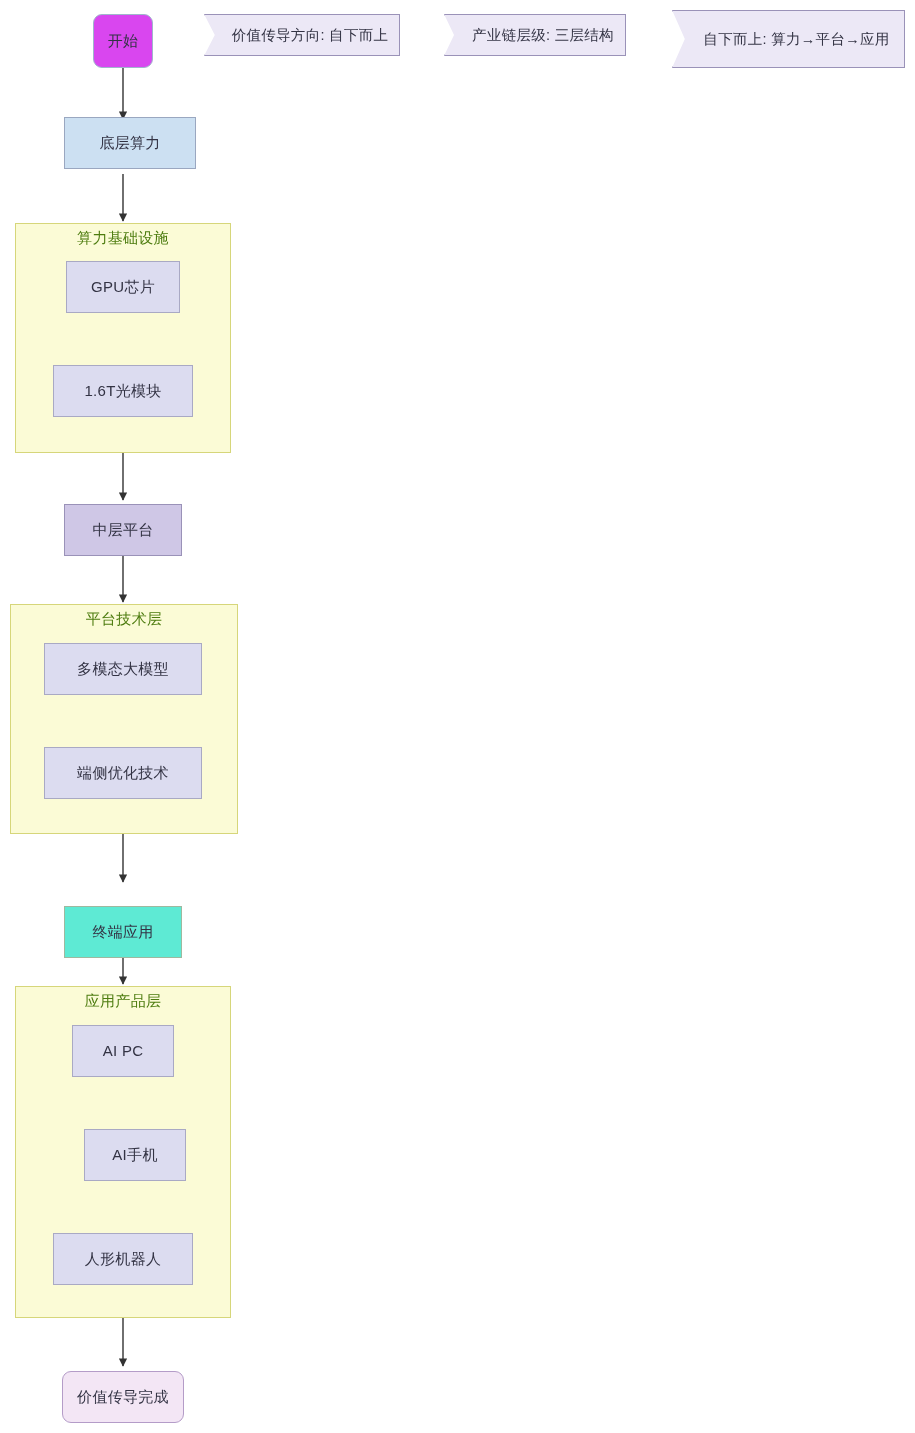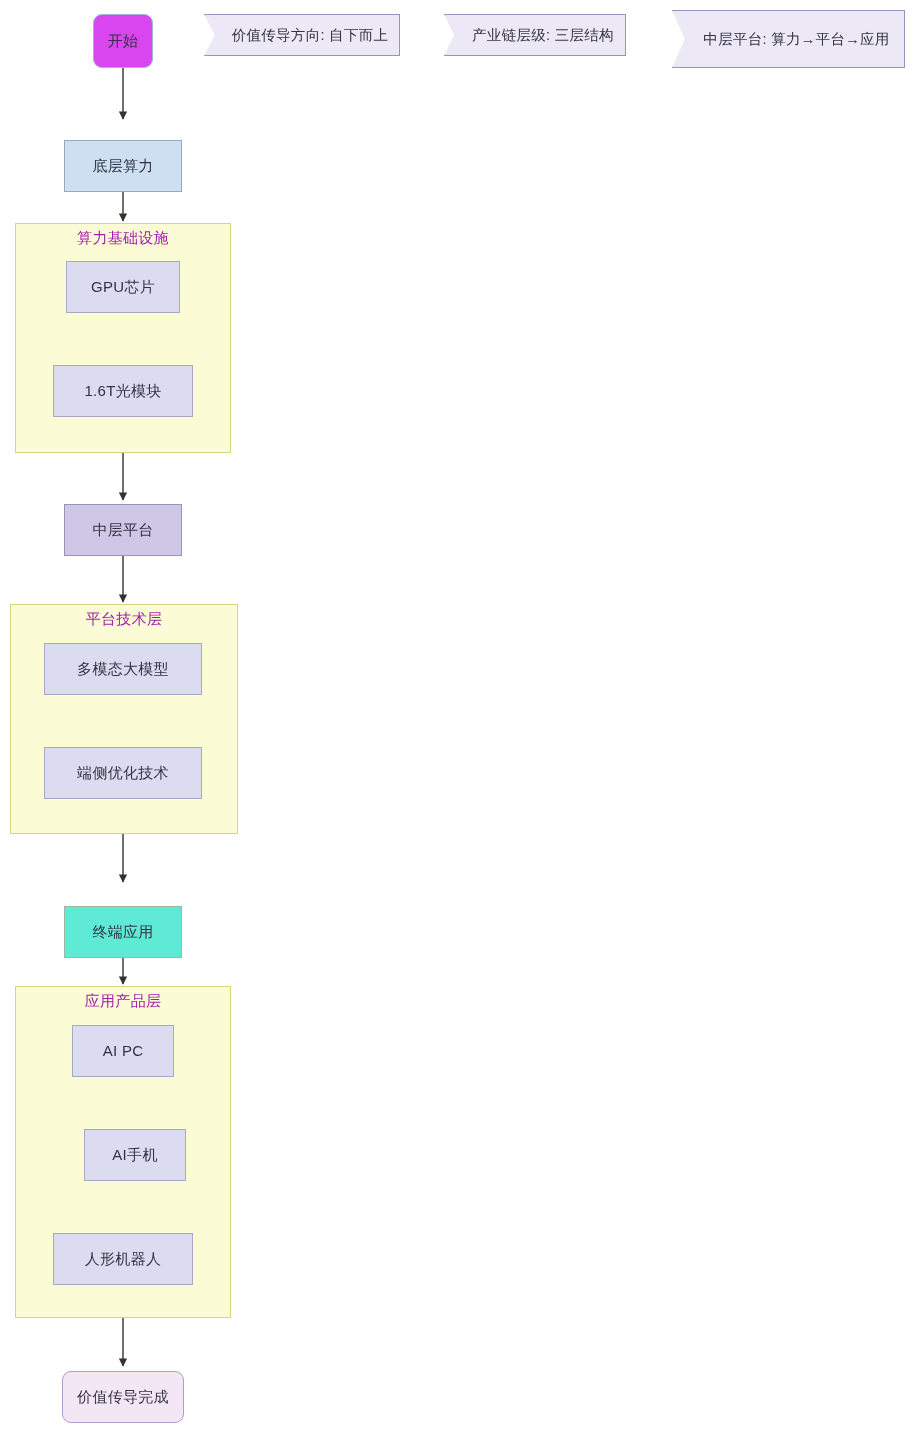--- a/index.html
+++ b/index.html
@@ -70,21 +70,21 @@
     background: #fbfbd6;
     border: 1.2px solid #d6d67a;
     z-index: 1;
   }
   .cluster-title {
     position: absolute;
     left: 0;
     right: 0;
     text-align: center;
     font-size: 15px;
-    color: #a21caf;
+    color: #4d7c0f;
     letter-spacing: 0.3px;
     z-index: 2;
   }
   
   .note {
     position: absolute;
     box-sizing: border-box;
     background: #ece8f6;
     border: 1.2px solid #9a92b8;
     display: flex;
@@ -127,25 +127,25 @@
       <path d="M 123,834 L 123,882"></path>
       <path d="M 123,938 L 123,984"></path>
       <path d="M 123,1318 L 123,1366"></path>
     </g>
   </svg>
 
   <div class="note" style="left:204px; top:14px; width:196px; height:42px;">价值传导方向: 自下而上</div>
 
   <div class="note" style="left:444px; top:14px; width:182px; height:42px;">产业链层级: 三层结构</div>
 
-  <div class="note" style="left:672px; top:10px; width:233px; height:58px;">中层平台: 算力→平台→应用</div>
+  <div class="note" style="left:672px; top:10px; width:233px; height:58px;">自下而上: 算力→平台→应用</div>
 
   <div class="node terminal start" style="left:93px; top:14px; width:60px; height:54px;">开始</div>
 
-  <div class="node layer-compute" style="left:64px; top:140px; width:118px; height:52px;">底层算力</div>
+  <div class="node layer-compute" style="left:64px; top:117px; width:132px; height:52px;">底层算力</div>
 
   <div class="cluster" style="left:15px; top:223px; width:216px; height:230px;"></div>
   <div class="cluster-title" style="left:15px; top:229px; width:216px;">算力基础设施</div>
 
   <div class="node item" style="left:66px; top:261px; width:114px; height:52px;">GPU芯片</div>
 
   <div class="node item" style="left:53px; top:365px; width:140px; height:52px;">1.6T光模块</div>
 
   <div class="node layer-platform" style="left:64px; top:504px; width:118px; height:52px;">中层平台</div>
 

